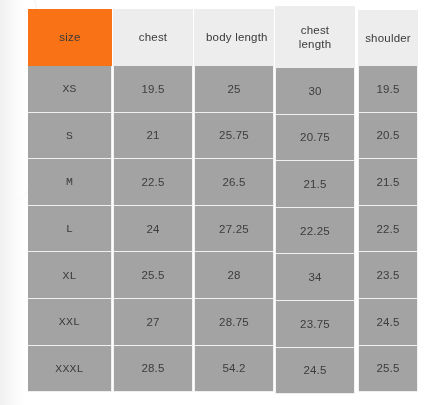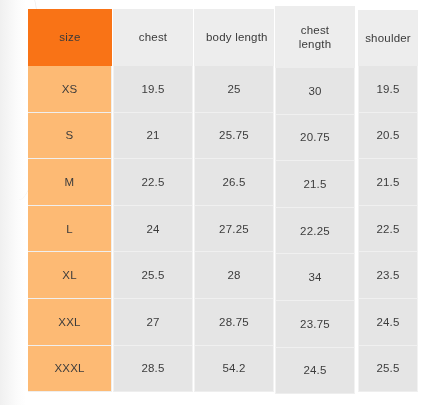--- a/index.html
+++ b/index.html
@@ -93,33 +93,34 @@
     width: 102px;
     margin-left: 12px;
     text-align: left;
     white-space: nowrap;
     overflow: hidden;
   }
 
   .cell {
     box-sizing: border-box;
     height: 46.6px;
-    background: #e5e5e5;
+    background: #a3a3a3;
     color: #3c3c3c;
     font-size: 11.5px;
     letter-spacing: .2px;
     display: flex;
     align-items: center;
     justify-content: center;
     border-bottom: 1px solid #f0f0f0;
   }
 
   .col-size .cell {
-    background: #fdba74;
+    background: #a3a3a3;
     border-bottom: 1px solid #efefef;
+    font-family: Liberation Mono, monospace;
   }
 
   .col-size .cell:last-child,
   .col-chest .cell:last-child,
   .col-bodylen .cell:last-child,
   .col-sleeve .cell:last-child,
   .col-shoulder .cell:last-child {
     border-bottom: 1px solid #eeeeee;
   }
 

